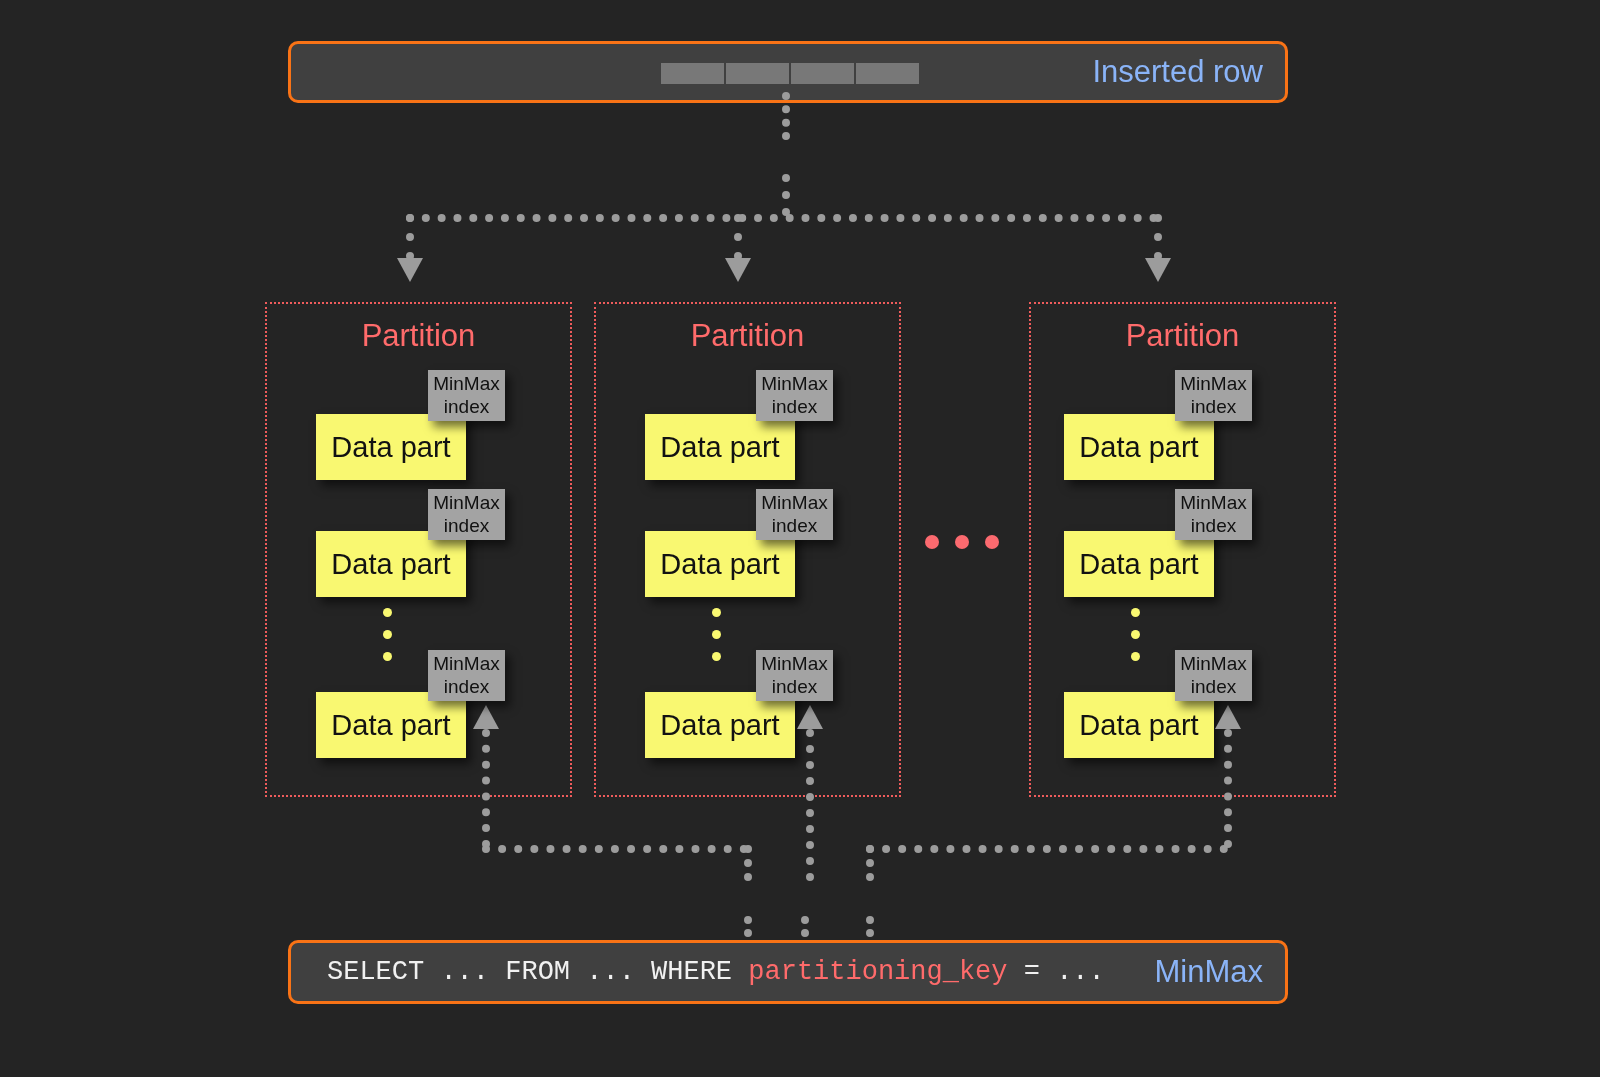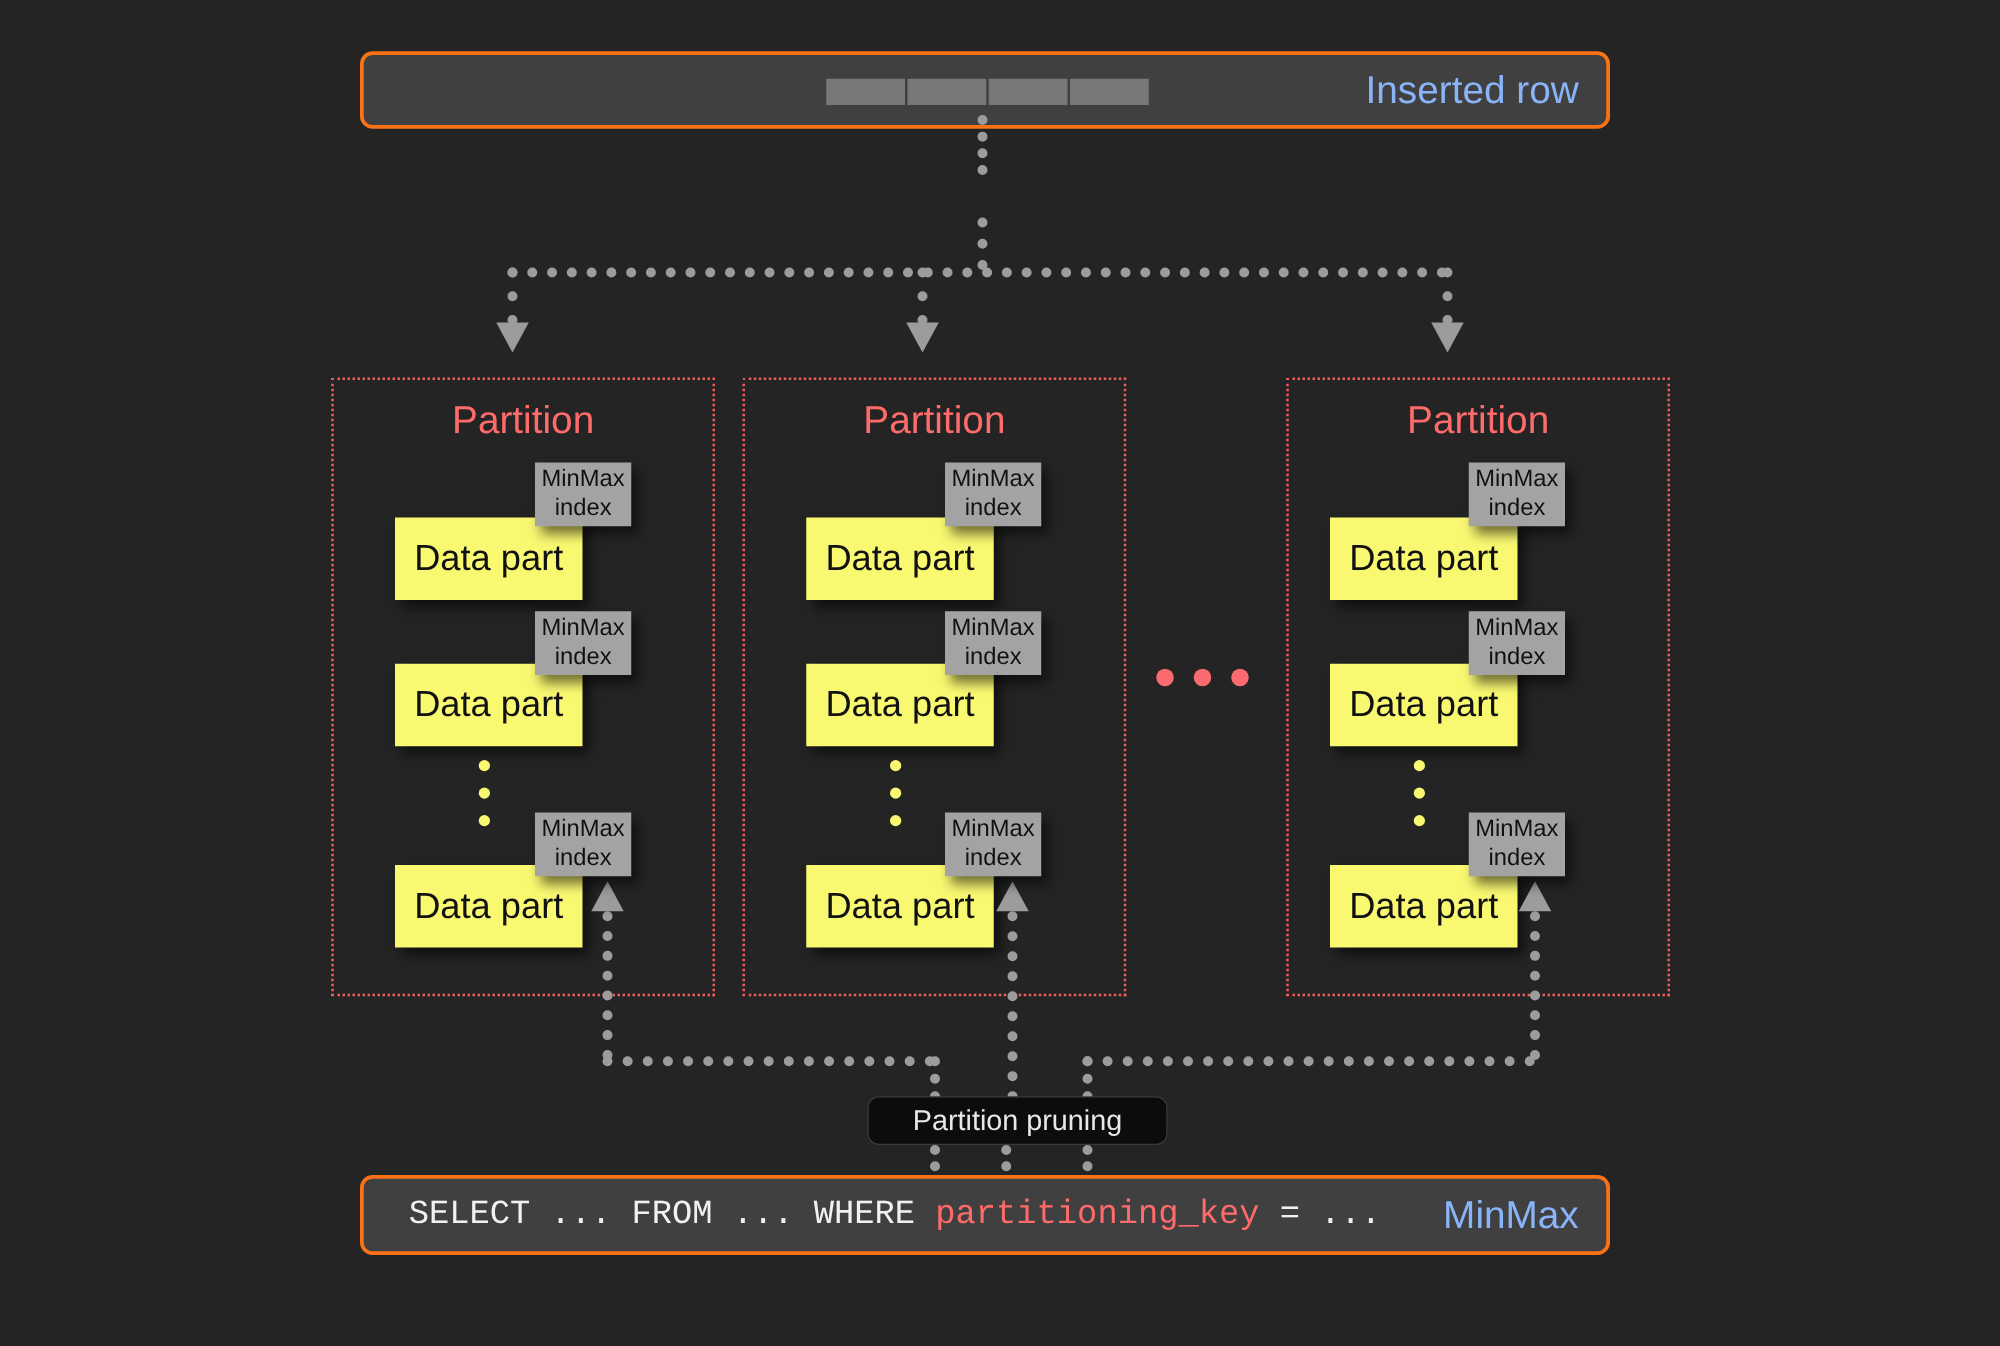--- a/index.html
+++ b/index.html
@@ -336,23 +336,20 @@
   <div class="dline-v" style="left:744px; top:845px; height:36px;"></div>
 
   <div class="arrow-up" style="left:797px; top:705px;"></div>
   <div class="dline-v" style="left:806px; top:729px; height:152px;"></div>
 
   <div class="arrow-up" style="left:1215px; top:705px;"></div>
   <div class="dline-v" style="left:1224px; top:729px; height:119px;"></div>
   <div class="dline-h" style="left:866px; top:845px; width:362px;"></div>
   <div class="dline-v" style="left:866px; top:845px; height:36px;"></div>
 
-  <div class="pill" style="left:694px; top:877px; width:240px; height:39px;">
-    <span>Partition pruning</span>
-  </div>
 
   <div class="dline-v" style="left:744px; top:916px; height:34px;"></div>
   <div class="dline-v" style="left:801px; top:916px; height:34px;"></div>
   <div class="dline-v" style="left:866px; top:916px; height:34px;"></div>
 
   <div class="bar" style="left:288px; top:940px; width:1000px; height:64px;">
     <div class="query-text"><span>SELECT ... FROM ... WHERE </span><span class="query-key">partitioning_key</span><span> = ...</span></div>
     <div class="bar-label">MinMax</div>
   </div>
 

